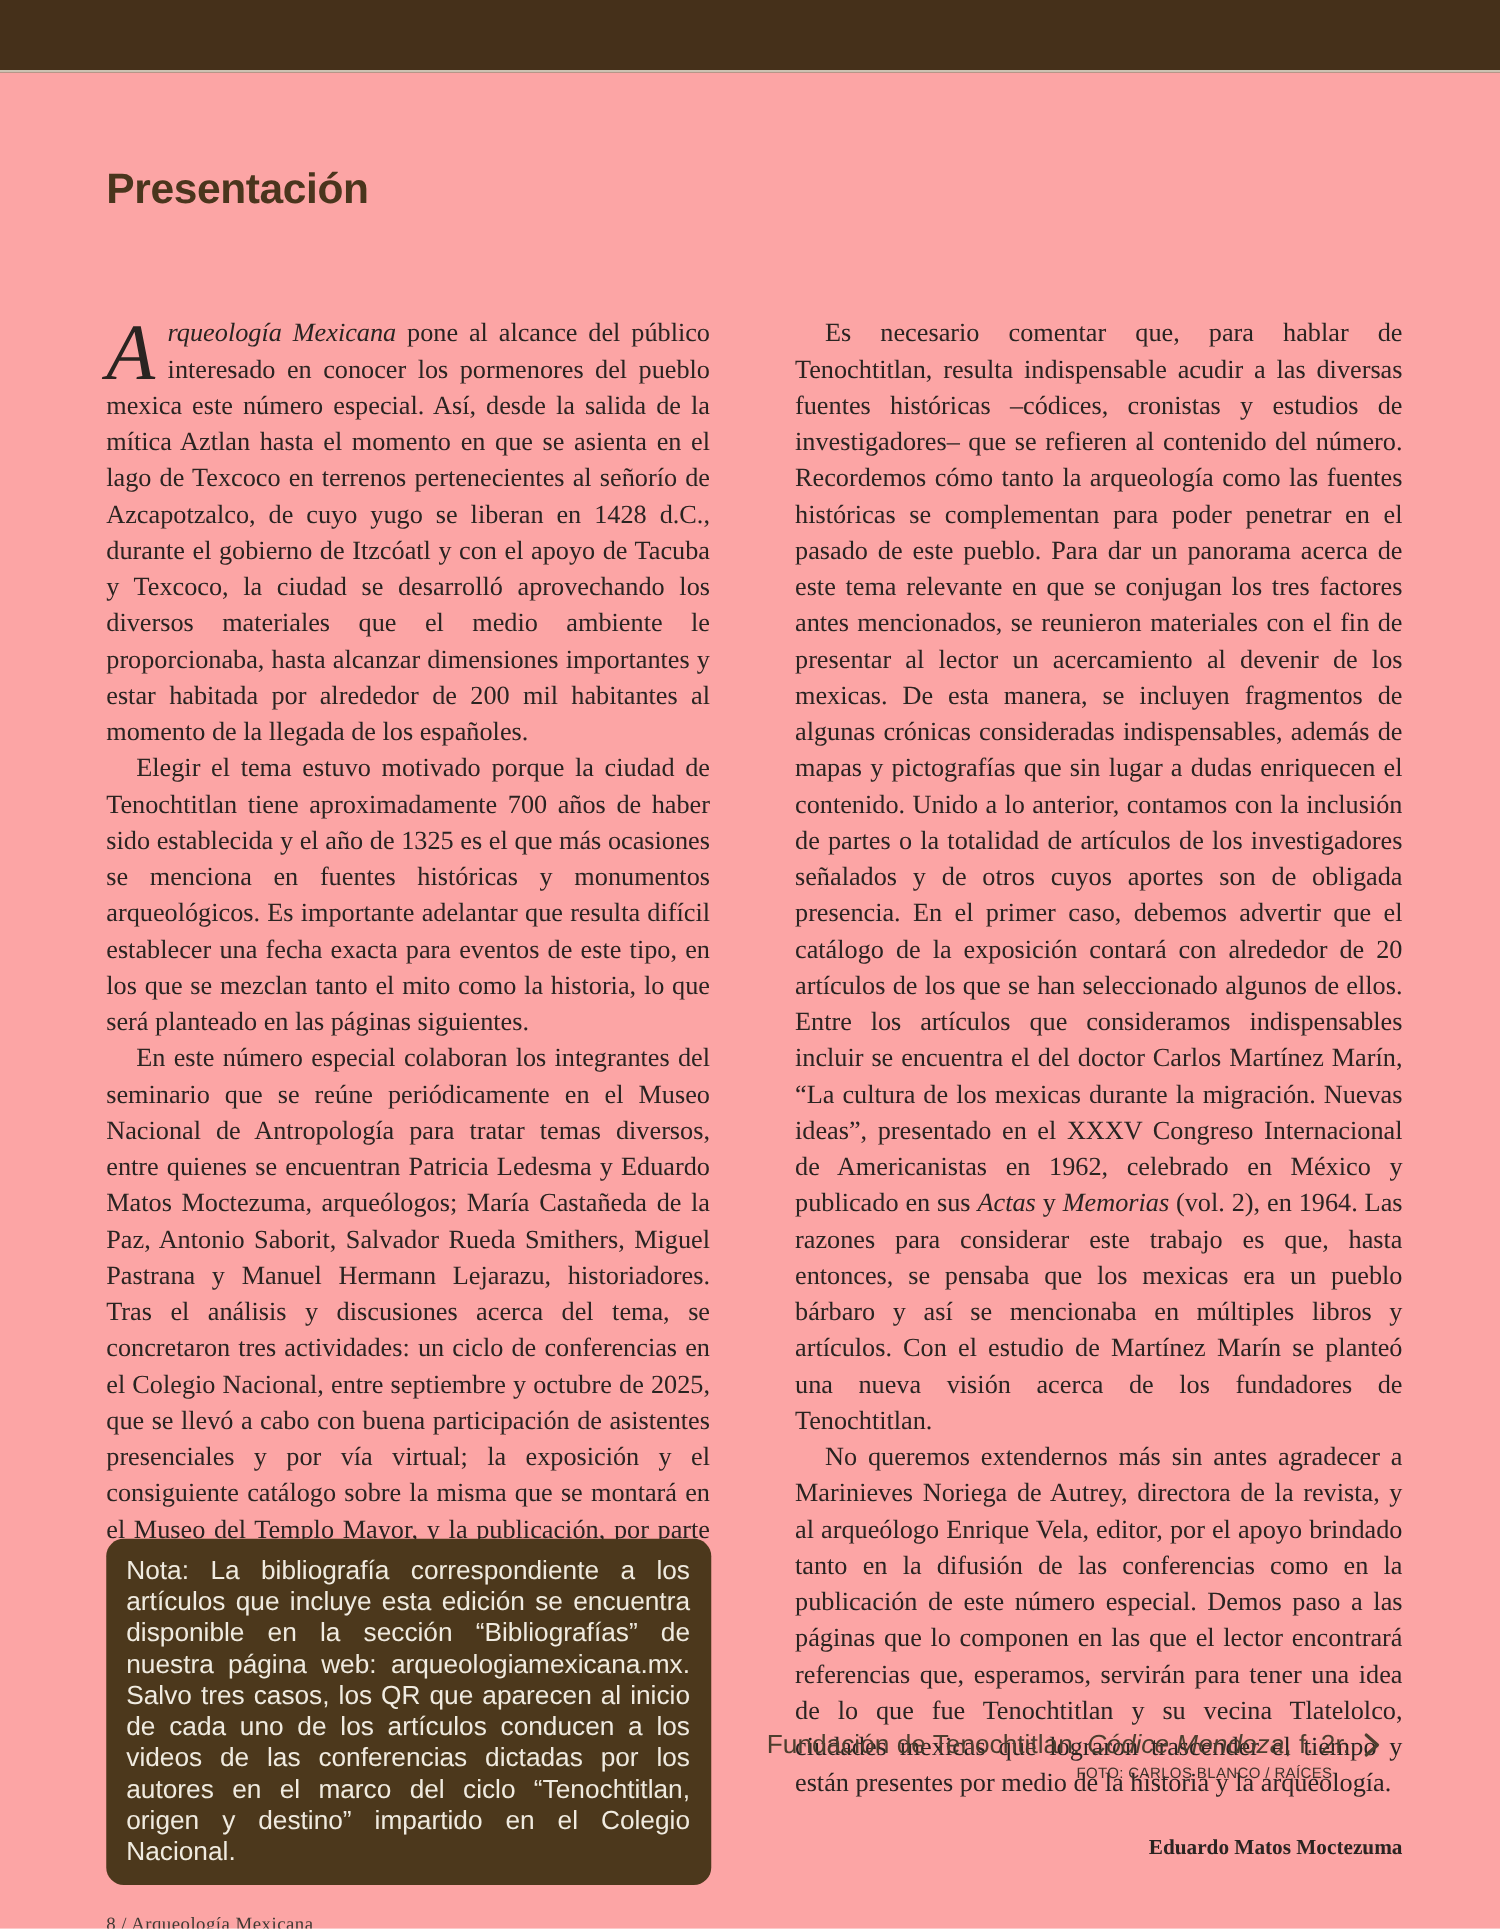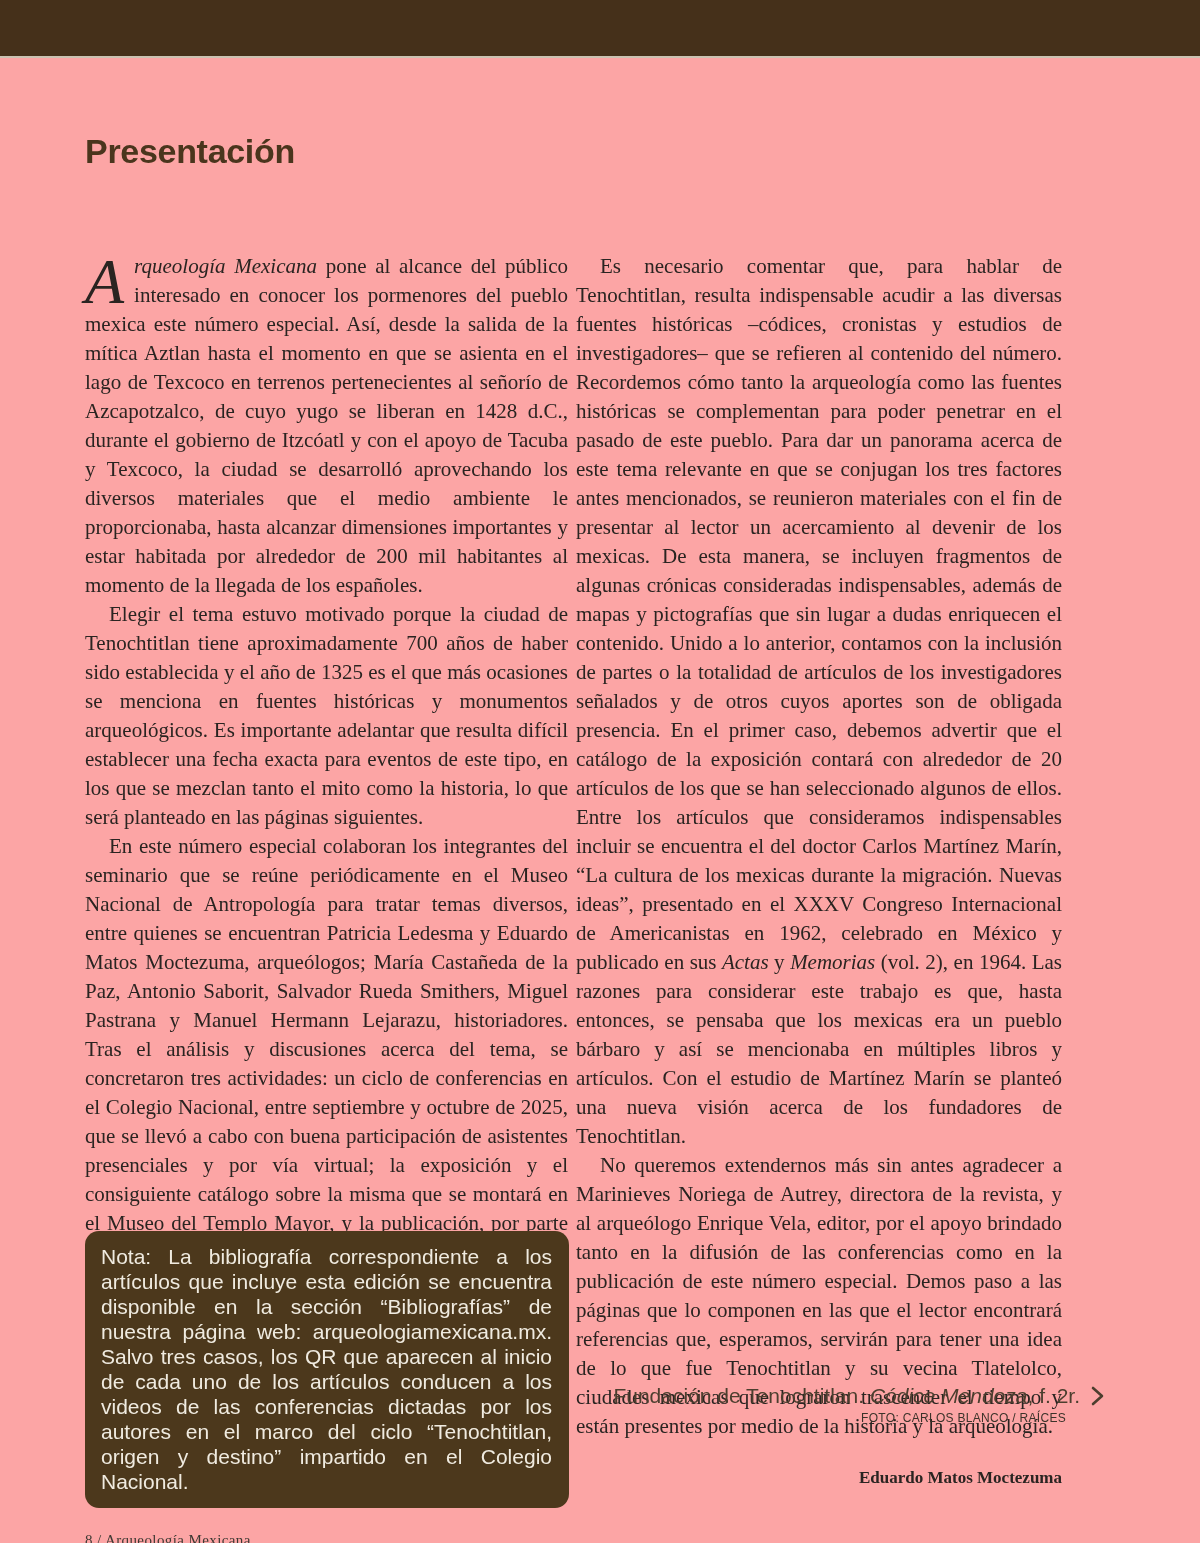--- a/index.html
+++ b/index.html
@@ -25,21 +25,21 @@
     letter-spacing: -0.3px;
   }
   .col {
     position: absolute; top: 252px;
     font-size: 21px; line-height: 29px;
     color: var(--body, #2a2421);
     text-align: justify;
     hyphens: auto; -webkit-hyphens: auto;
   }
   .col.left  { left: 85px;  width: 483px; }
-  .col.right { left: 576px; width: 486px; }
+  .col.right { left: 636px; width: 486px; }
   .para { margin: 0; }
   .para.indent { text-indent: 24px; }
   .dropcap {
     float: left;
     font-style: italic;
     font-size: 64px; line-height: 50px;
     padding: 5px 10px 0 0;
     color: var(--body, #2a2421);
   }
   .runs i, .para i, .caption-text i { font-style: italic; }

